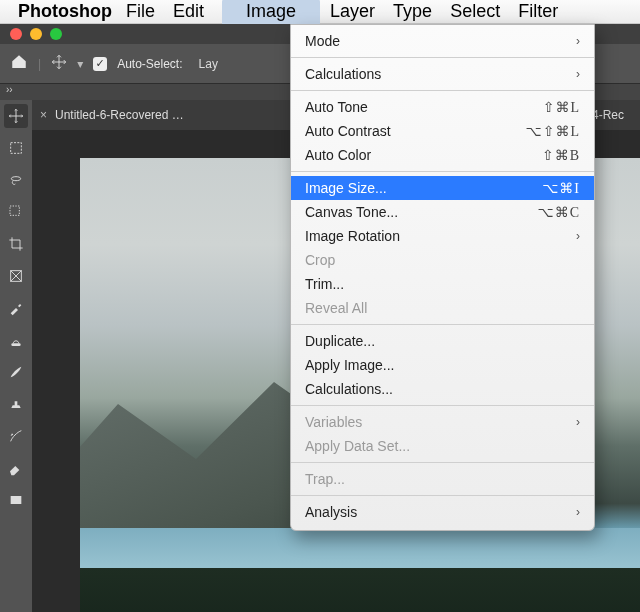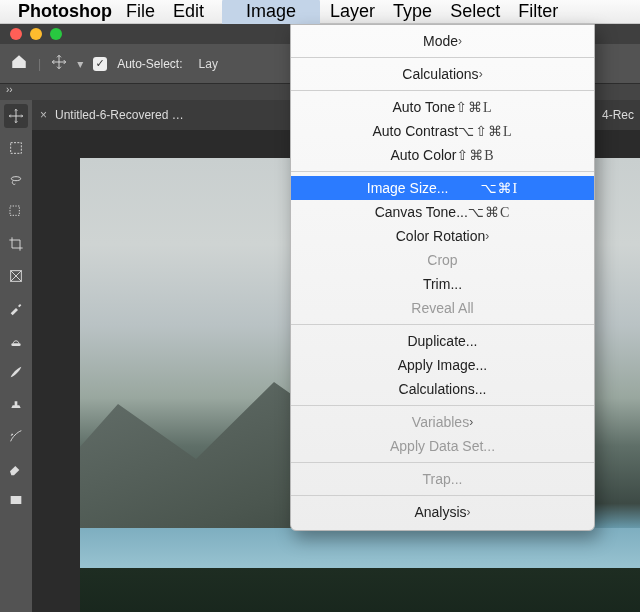--- a/index.html
+++ b/index.html
@@ -23,41 +23,41 @@
   .optionbar { height:40px; background:#535353; display:flex; align-items:center; gap:10px; padding:0 10px; border-bottom:1px solid #2d2d2d; color:#e6e6e6; font-size:12px; }
   .homeicon { width:18px; height:18px; }
   .movecursor { width:16px; height:16px; }
   .checkbox { width:14px; height:14px; background:#eee; border-radius:3px; display:flex; align-items:center; justify-content:center; font-size:11px; color:#333; }
   .dropdownish { color:#ddd; padding:2px 6px; }
 
   .expander { height:16px; background:#454545; color:#ccc; font-size:10px; padding-left:6px; }
 
   .tabbar { height:30px; background:#3b3b3b; display:flex; align-items:center; color:#ddd; font-size:12px; padding-left:40px; gap:8px; }
   .tabclose { font-size:12px; color:#bbb; }
-  .tabbar .secondtab { margin-left:auto; padding-right:6px; color:#ddd; }
+  .tabbar .secondtab { margin-left:auto; padding-right:16px; color:#ddd; }
 
   
   .toolstrip { position:absolute; left:0; top:76px; bottom:0; width:32px; background:#535353; display:flex; flex-direction:column; align-items:center; padding-top:4px; gap:8px; }
   .tool { width:24px; height:24px; display:flex; align-items:center; justify-content:center; color:#ddd; }
   .tool.active{ background:#3a3a3a; border-radius:3px; }
   .tool svg { width:16px; height:16px; stroke:#ddd; fill:none; stroke-width:1.4; }
   .tool .fillw { fill:#ddd; stroke:none; }
 
   
   .canvas { position:absolute; left:32px; top:106px; right:0; bottom:0; background:#2b2b2b; padding:28px 0 0 48px; }
   .photo { width:560px; height:480px; background:
       linear-gradient(180deg, #c9cfcf 0%, #cfd4d3 18%, #b9c2c4 35%, #99a79f 50%, #5f6f68 60%, #3d4a45 72%, #6fa8bd 78%, #8dbccc 84%, #233528 90%, #1b2a1f 100%);
       position:relative; overflow:hidden; }
   .photo .mtn { position:absolute; left:-40px; top:180px; width:520px; height:220px; background:linear-gradient(160deg,#6b7672 0%, #4b564f 60%, #2e3a33 100%); clip-path: polygon(0% 70%, 15% 30%, 30% 55%, 45% 20%, 60% 45%, 80% 10%, 100% 50%, 100% 100%, 0% 100%); }
   .photo .lake { position:absolute; left:0; right:0; top:370px; height:50px; background:linear-gradient(#7eaec0, #9ec8d4);} 
   .photo .fore { position:absolute; left:0; right:0; bottom:0; height:70px; background:linear-gradient(#1e2d22, #16241b);} 
 
   
   .menu { position:absolute; left:290px; top:24px; width:305px; background:linear-gradient(#fbfbfb,#ededed); border:1px solid #b8b8b8; border-radius:0 0 6px 6px; box-shadow: 4px 8px 18px rgba(0,0,0,.35); padding:4px 0 6px; font-size:14px; color:#222; }
-  .menu .row { height:24px; display:flex; align-items:center; padding:0 14px; justify-content:center; }
+  .menu .row { height:24px; display:flex; align-items:center; padding:0 14px; justify-content:space-between; }
   .menu .row .lab { }
   .menu .row .sc { color:#444; font-family: -apple-system; letter-spacing:1px; }
   .menu .row.disabled { color:#9a9a9a; }
   .menu .row.sel { background:#2b7bff; color:#fff;gap:32px; }
   .menu .row.sel .sc { color:#fff; }
   .menu hr { border:none; border-top:1px solid #cfcfcf; margin:4px 0; }
   .chev { font-size:12px; color:#555; }
 </style>
 </head>
 <body>
@@ -215,21 +215,21 @@
     <hr>
     <div class="row sel">
       <span class="lab">Image Size...</span>
       <span class="sc">⌥⌘I</span>
     </div>
     <div class="row">
       <span class="lab">Canvas Tone...</span>
       <span class="sc">⌥⌘C</span>
     </div>
     <div class="row">
-      <span class="lab">Color Rotation</span>
+      <span class="lab">Image Rotation</span>
       <span class="chev">›</span>
     </div>
     <div class="row disabled">
       <span class="lab">Crop</span>
     </div>
     <div class="row">
       <span class="lab">Trim...</span>
     </div>
     <div class="row disabled">
       <span class="lab">Reveal All</span>

